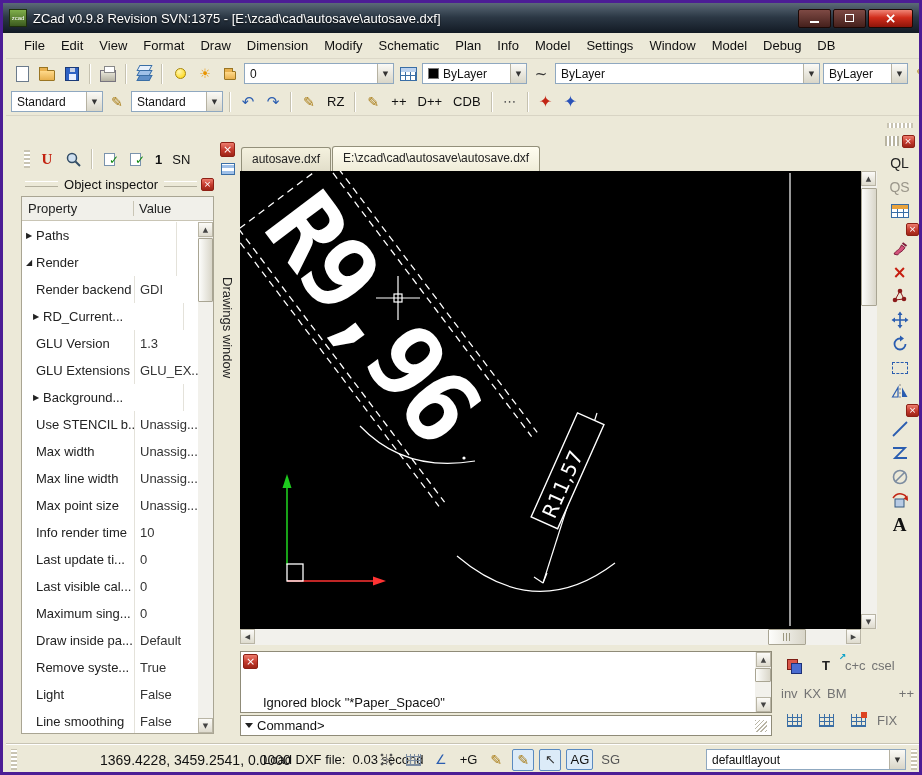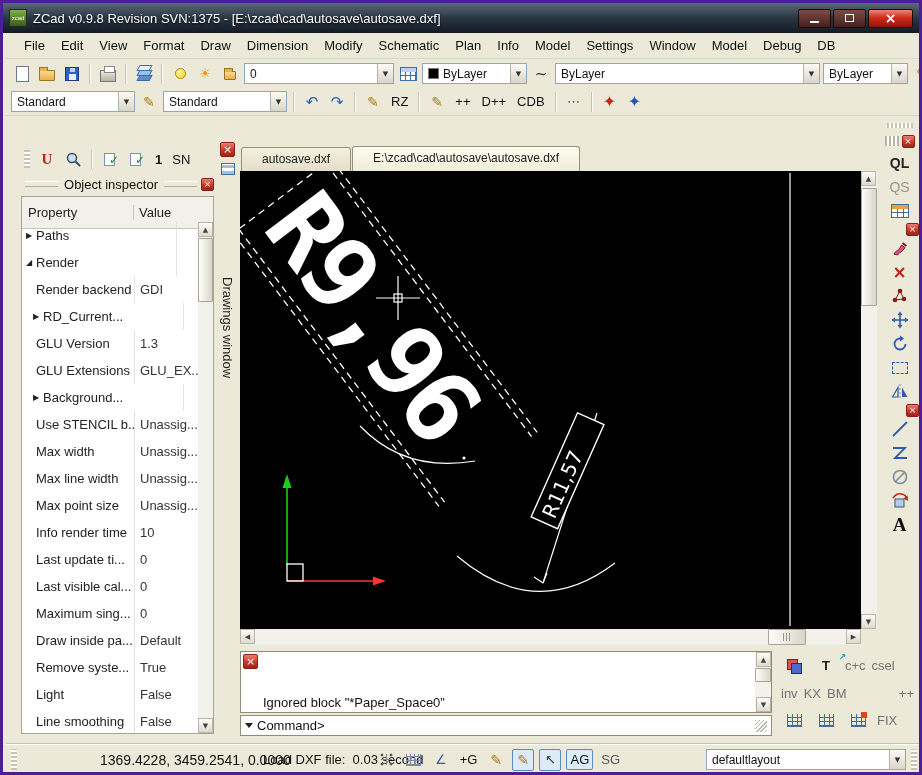--- a/index.html
+++ b/index.html
@@ -43,21 +43,21 @@
   .tlabel { padding:0 4px; font-size:13px; color:#111; }
   .tsep { width:2px; height:20px; border-left:1px solid #c6c2b0; border-right:1px solid #fff; margin:0 3px; flex:none; }
   .combo { height:21px; background:#fff; border:1px solid #8fa8c0; display:inline-flex;
     align-items:center; font-size:12px; color:#111; padding-left:5px; gap:4px; flex:none; }
   .combo .cval { overflow:hidden; white-space:nowrap; flex:1; }
   .combo .arrow { margin-left:auto; width:16px; height:100%; flex:none;
     background:linear-gradient(#fbfaf6,#d9d6c8); border-left:1px solid #b6b2a2;
     display:flex; align-items:center; justify-content:center; font-size:7px; color:#333;
     font-family:"DejaVu Sans",sans-serif; }
   .w150{width:150px} .w105{width:105px} .w265{width:265px} .w85{width:85px}
-  .w100{width:124px} .w200{width:200px}
+  .w100{width:92px} .w200{width:200px}
 
   
   .g { font-family:"DejaVu Sans",sans-serif; }
   .g-undo::before{content:"↶"; color:#2a5db0; font-size:15px;}
   .g-redo::before{content:"↷"; color:#2a5db0; font-size:15px;}
   .g-pencil::before{content:"✎"; color:#a87b14; font-size:14px;}
   .g-sun::before{content:"☀"; color:#e89400; font-size:13px;}
   .g-star-red::before{content:"✦"; color:#c22615; font-size:16px;}
   .g-star-blue::before{content:"✦"; color:#2a52b8; font-size:16px;}
   .g-cursor::before{content:"↖"; color:#333; font-size:13px;}
@@ -145,21 +145,21 @@
   .mini-toolbar { position:absolute; left:0; top:30px; width:100%; height:26px;
     display:flex; align-items:center; gap:4px; padding:0 2px; }
   .mini-label { font-size:13px; color:#111; padding:0 3px; }
   .mini-label.b { font-weight:bold; }
   .oi-titlebar { position:absolute; top:58px; left:1px; right:1px; height:20px;
     display:flex; align-items:center; font-size:13px; color:#111; }
   .tgrip { flex:1; height:6px; border-top:1px solid #fff; border-bottom:1px solid #b3af9d; margin:0 4px; }
   .oi-title-text { flex:none; padding:0 2px; }
   .oi-table { position:absolute; top:80px; left:1px; right:1px; bottom:6px;
     background:#fff; border:1px solid #a9a593; }
-  .oi-head { display:flex; height:32px; background:#f1f0ea; border-bottom:1px solid #c9c5b5;
+  .oi-head { display:flex; height:24px; background:#f1f0ea; border-bottom:1px solid #c9c5b5;
     font-size:13px; color:#222; align-items:center; }
   .oi-head .h1 { width:112px; padding-left:6px; border-right:1px solid #c9c5b5; flex:none; }
   .oi-head .h2 { flex:1; padding-left:5px; }
   .oi-rows { position:absolute; top:25px; left:0; right:15px; bottom:0; overflow:hidden; }
   .oi-row { display:flex; height:27px; align-items:center; font-size:13px; color:#222; }
   .oi-arrow { width:14px; flex:none; text-align:center; font-size:8px; color:#222;
     font-family:"DejaVu Sans",sans-serif; }
   .oi-arrow.ind { padding-left:7px; width:21px; }
   .oi-prop { flex:none; width:98px; overflow:hidden; white-space:nowrap; }
   .oi-row.grp .oi-prop { width:140px; }
@@ -180,21 +180,21 @@
   
   .drawings-strip { position:absolute; left:212px; top:113px; width:25px; height:624px;
     display:flex; flex-direction:column; align-items:center; padding-top:26px; gap:6px; }
   .i-layers-sm{width:14px;height:12px;border:1px solid #3a6ea5;background:
     repeating-linear-gradient(0deg,#9fc0e8 0 3px,#fff 3px 6px);}
   .vlabel { writing-mode:vertical-rl; font-size:13px; color:#222; margin-top:96px; white-space:nowrap; }
 
   
   .center { position:absolute; left:237px; top:113px; width:637px; height:624px; }
   .tabbar { position:absolute; top:30px; left:1px; height:25px; display:flex; align-items:flex-end; gap:1px; }
-  .tab { height:24px; padding:4px 20px 3px; font-size:12px; color:#222; white-space:nowrap;
+  .tab { height:24px; padding:4px 10px 3px; font-size:12px; color:#222; white-space:nowrap;
     border:1px solid #93907a; border-bottom:none; border-radius:3px 3px 0 0;
     background:linear-gradient(#f4f1de,#e2deca); }
   .tab.active { background:linear-gradient(#fffdf0,#efecd8); height:25px;text-align:right; }
   .canvas-wrap { position:absolute; top:55px; left:0; width:637px; height:458px; }
   .canvas { position:absolute; left:0; top:0; width:621px; height:458px; background:#000; }
   .canvas svg { display:block; width:100%; height:100%; }
   .cl { stroke:#fff; stroke-width:1.2; fill:none; }
   .cld { stroke:#fff; stroke-width:1.3; stroke-dasharray:7 5; fill:none; }
   .bigtext { fill:#fff; font-family:"DejaVu Sans Mono",monospace; font-weight:bold;
     font-size:100px; letter-spacing:-5px; }
@@ -220,21 +220,21 @@
   .cmd-input { flex:1; height:100%; }
   .cmd-grip { width:12px; height:12px; flex:none;
     background:repeating-linear-gradient(135deg,#b9b5a5 0 1px,transparent 1px 3px); }
 
   
   .right-col { position:absolute; left:874px; top:113px; width:45px; height:532px;
     display:flex; flex-direction:column; align-items:center; padding-top:4px; }
   .rc-row { display:flex; align-items:center; gap:3px; height:20px; }
   .rbtn { width:26px; height:24px; display:flex; align-items:center; justify-content:center;
     font-size:13px; color:#222; flex:none; }
-  .rbtn.txt-b { font-weight:bold; font-size:14px; }
+  .rbtn.txt-b { font-weight:normal; font-size:14px; }
   .rbtn.txt-dis { color:#9a968a; font-size:14px; }
   .rbtn svg { display:block; }
   .r-a { font-family:"Liberation Serif",serif; font-size:19px; font-weight:bold; color:#111; }
 
   
   .bottom-cluster { position:absolute; left:778px; top:648px; width:141px; height:84px;
     display:flex; flex-direction:column; justify-content:space-between; padding:2px 0; }
   .bc-row { display:flex; align-items:center; height:25px; gap:6px; }
   .bc-label { font-size:13px; color:#737373; }
 

